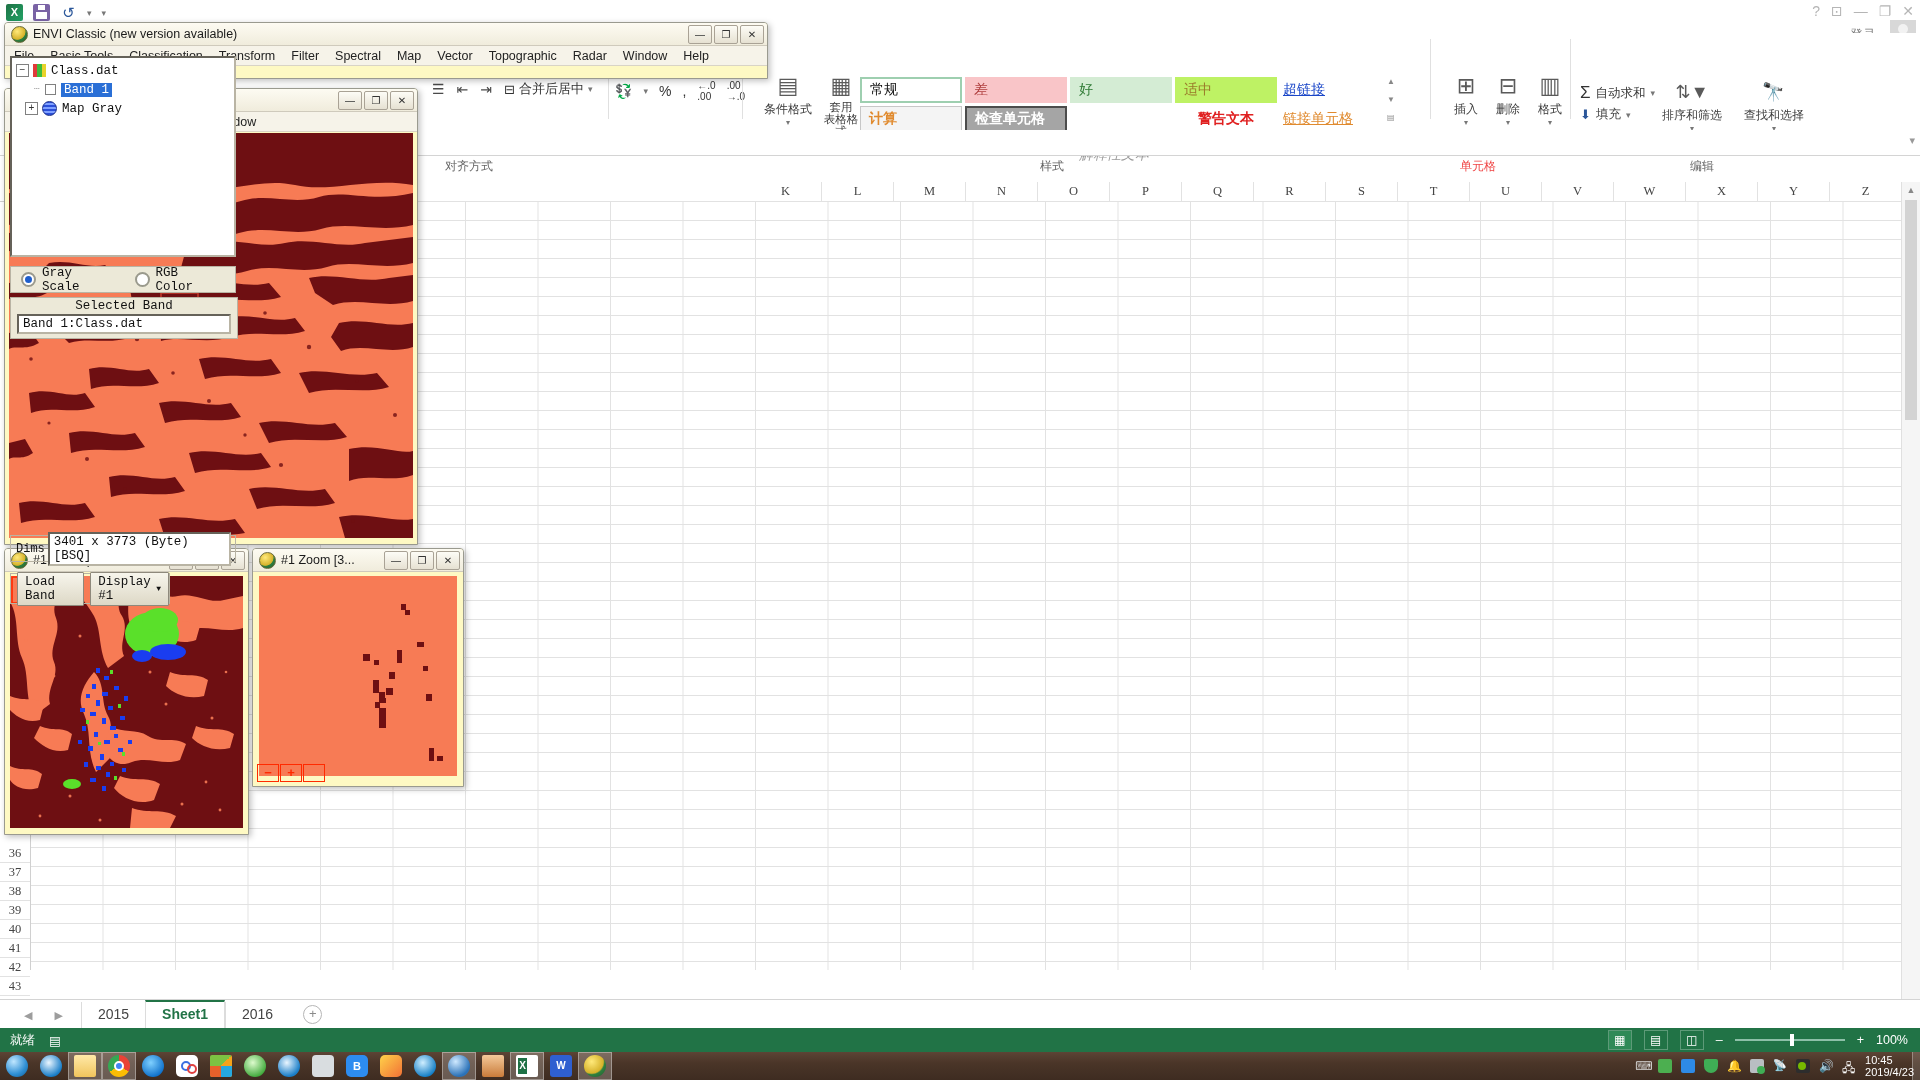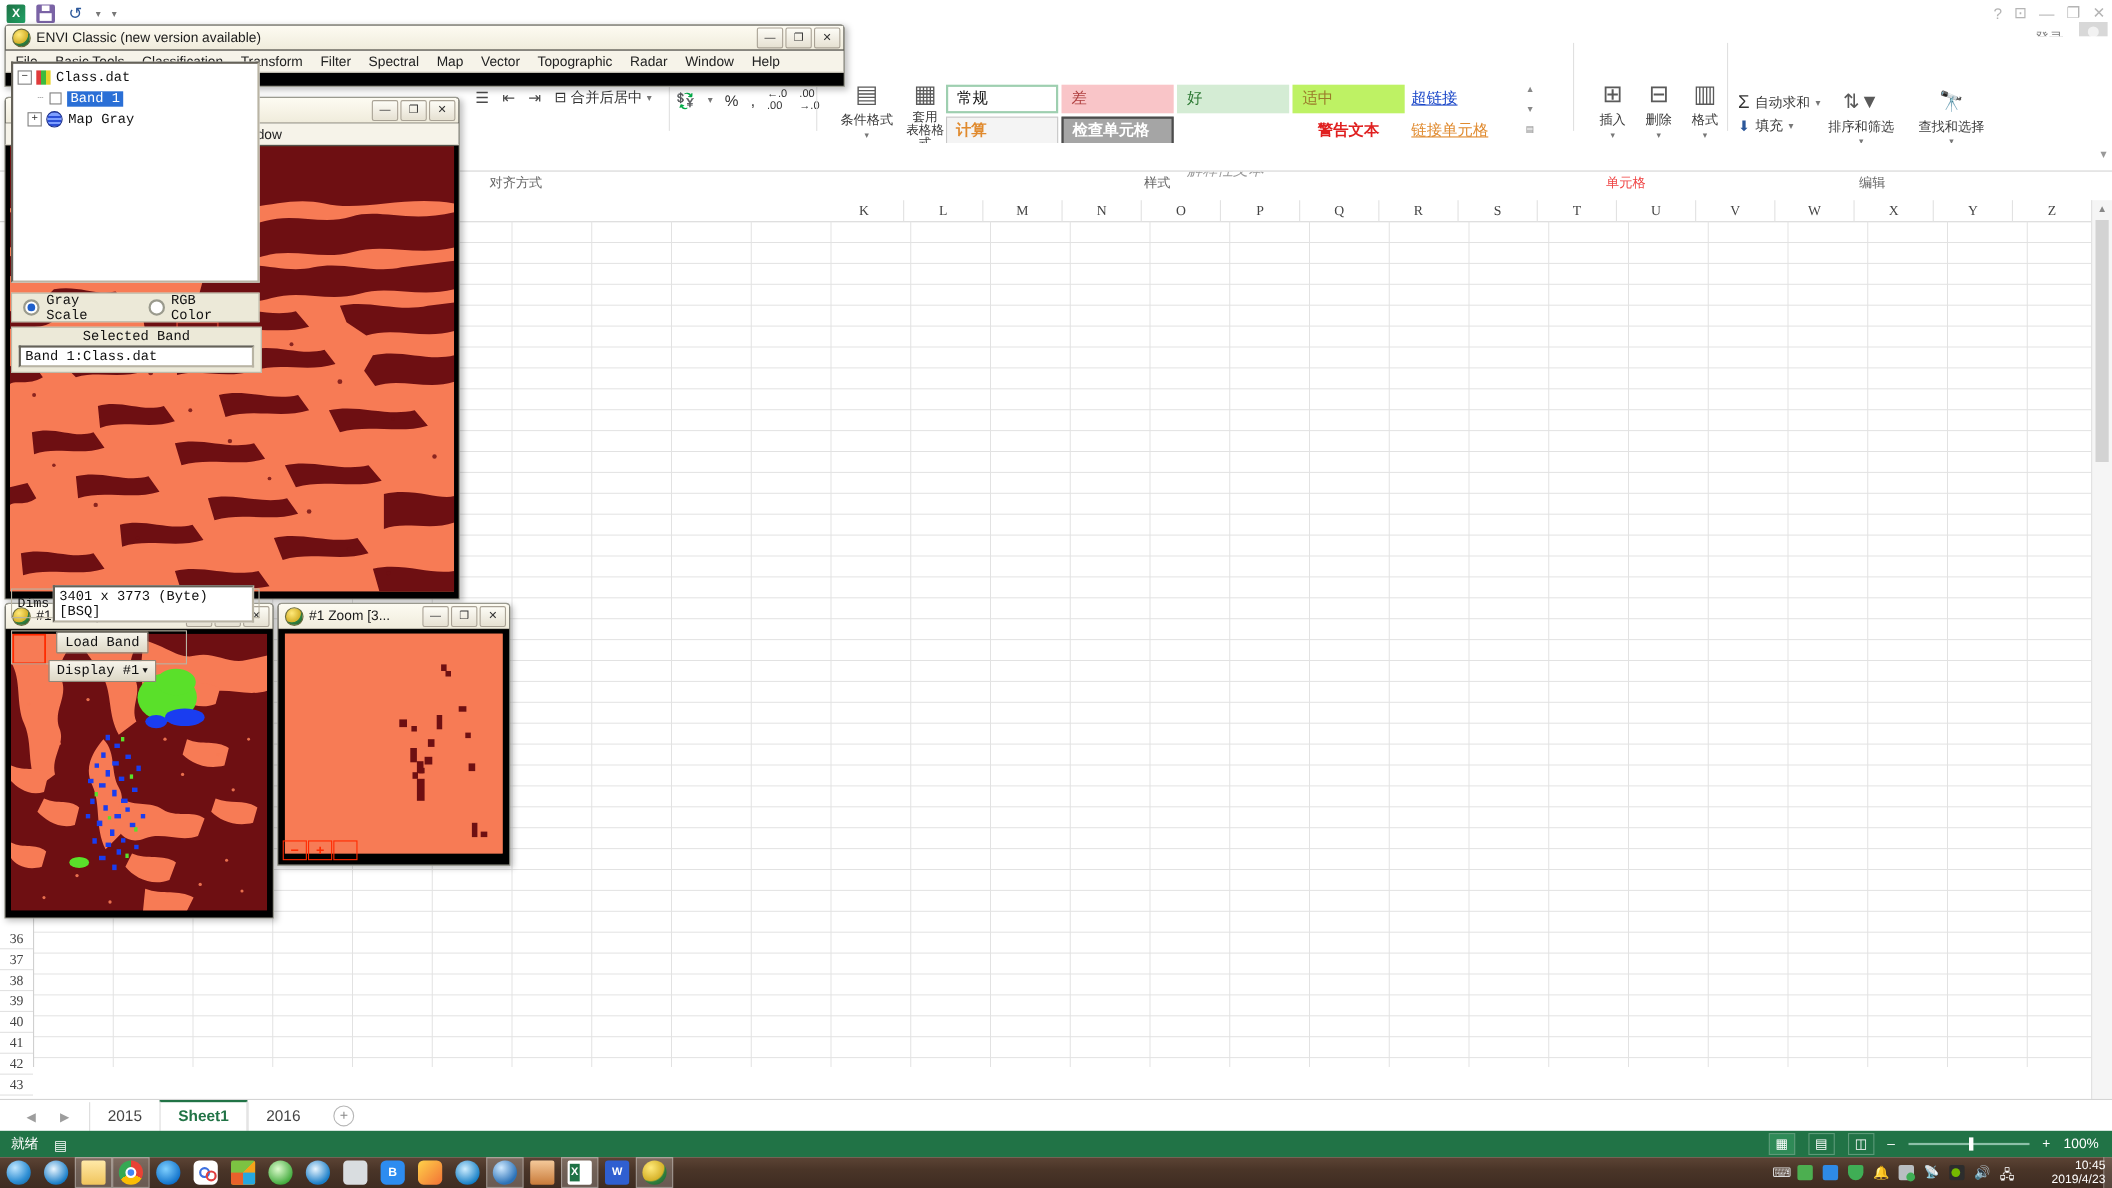--- a/index.html
+++ b/index.html
@@ -103,25 +103,25 @@
 
   
   .taskbar{position:absolute;left:0;right:0;bottom:0;height:28px;
     background:linear-gradient(180deg,#5c4435,#4a3528 40%,#3e2c21);}
   .tb-left{position:absolute;left:0;top:0;display:flex;align-items:center;height:28px;}
   .tb-item{width:34px;height:28px;display:flex;align-items:center;justify-content:center;position:relative;}
   .tb-item.active{background:rgba(255,255,255,.22);border:1px solid rgba(255,255,255,.35);box-sizing:border-box;}
   .tb-ic{width:22px;height:22px;border-radius:3px;position:relative;overflow:hidden;}
   .tb-right{position:absolute;right:6px;top:0;height:28px;display:flex;align-items:center;gap:9px;color:#e6e6e6;font-size:10px;}
   .tray-ic{width:14px;height:14px;display:inline-block;}
-  .clock{line-height:12px;text-align:right;font-size:11px;color:#fff;margin-left:24px;}
+  .clock{line-height:12px;text-align:left;font-size:11px;color:#fff;}
   .showdesk{position:absolute;right:0;top:0;width:7px;height:28px;background:rgba(255,255,255,.13);border-left:1px solid rgba(255,255,255,.3);}
 
   
-  .envi-win{position:absolute;background:#000000;border:1px solid #9a9a8f;
+  .envi-win{position:absolute;background:#fef9c3;border:1px solid #9a9a8f;
             box-shadow:2px 2px 6px rgba(0,0,0,.25);border-radius:4px 4px 0 0;}
   .envi-tb{height:22px;background:linear-gradient(180deg,#fdfbf2,#f0ecdc);
            border-bottom:1px solid #cfcabc;display:flex;align-items:center;
            padding:0 3px;border-radius:3px 3px 0 0;}
   .envi-icon{width:15px;height:15px;border-radius:50%;margin:0 5px 0 3px;
     background:radial-gradient(circle at 35% 30%,#ffe97a,#d6b22a 55%,#2f7f3f 60%,#1f5c2c);
     border:1px solid #6a6a3a;flex:none;}
   .envi-title{font-size:12.5px;color:#1b1b1b;white-space:nowrap;overflow:hidden;}
   .envi-btns{margin-left:auto;display:flex;gap:2px;}
   .wbtn{width:22px;height:17px;border:1px solid #a9a295;background:linear-gradient(180deg,#fdfcf6,#e6e1d2);
@@ -180,21 +180,21 @@
   .abl-selval{margin:1px 6px 0;background:#fff;border:2px inset #b9b4a4;font-size:12.5px;
               font-family:"Liberation Mono","DejaVu Sans Mono",monospace;color:#111;padding:1px 4px;}
 
   .abl-dims{position:absolute;left:10px;top:535px;width:226px;height:27px;border:1px solid #b9b4a4;
             display:flex;align-items:center;box-sizing:border-box;}
   .dimslabel{font-size:12px;font-family:"Liberation Mono","DejaVu Sans Mono",monospace;color:#111;padding:0 3px 0 5px;}
   .dimsval{flex:1;background:#fff;border:2px inset #b9b4a4;font-size:12.5px;
            font-family:"Liberation Mono","DejaVu Sans Mono",monospace;color:#111;padding:1px 4px;margin-right:4px;}
 
   .abl-actions{position:absolute;left:10px;top:573px;width:160px;height:31px;border:1px solid #b9b4a4;
-               display:flex;align-items:center;gap:6px;padding-left:6px;box-sizing:border-box;flex-direction:column;}
+               display:flex;align-items:center;gap:6px;padding-left:6px;box-sizing:border-box;}
   .gbtn{background:linear-gradient(180deg,#f7f5ec,#ddd8c6);border:1px solid #8e897c;
         font-size:12.5px;font-family:"Liberation Mono","DejaVu Sans Mono",monospace;color:#111;
         padding:2px 7px;border-radius:1px;display:flex;align-items:center;gap:3px;}
 </style>
 </head>
 <body>
 
 <div id="excel">
 
   <div class="xl-titlebar">

